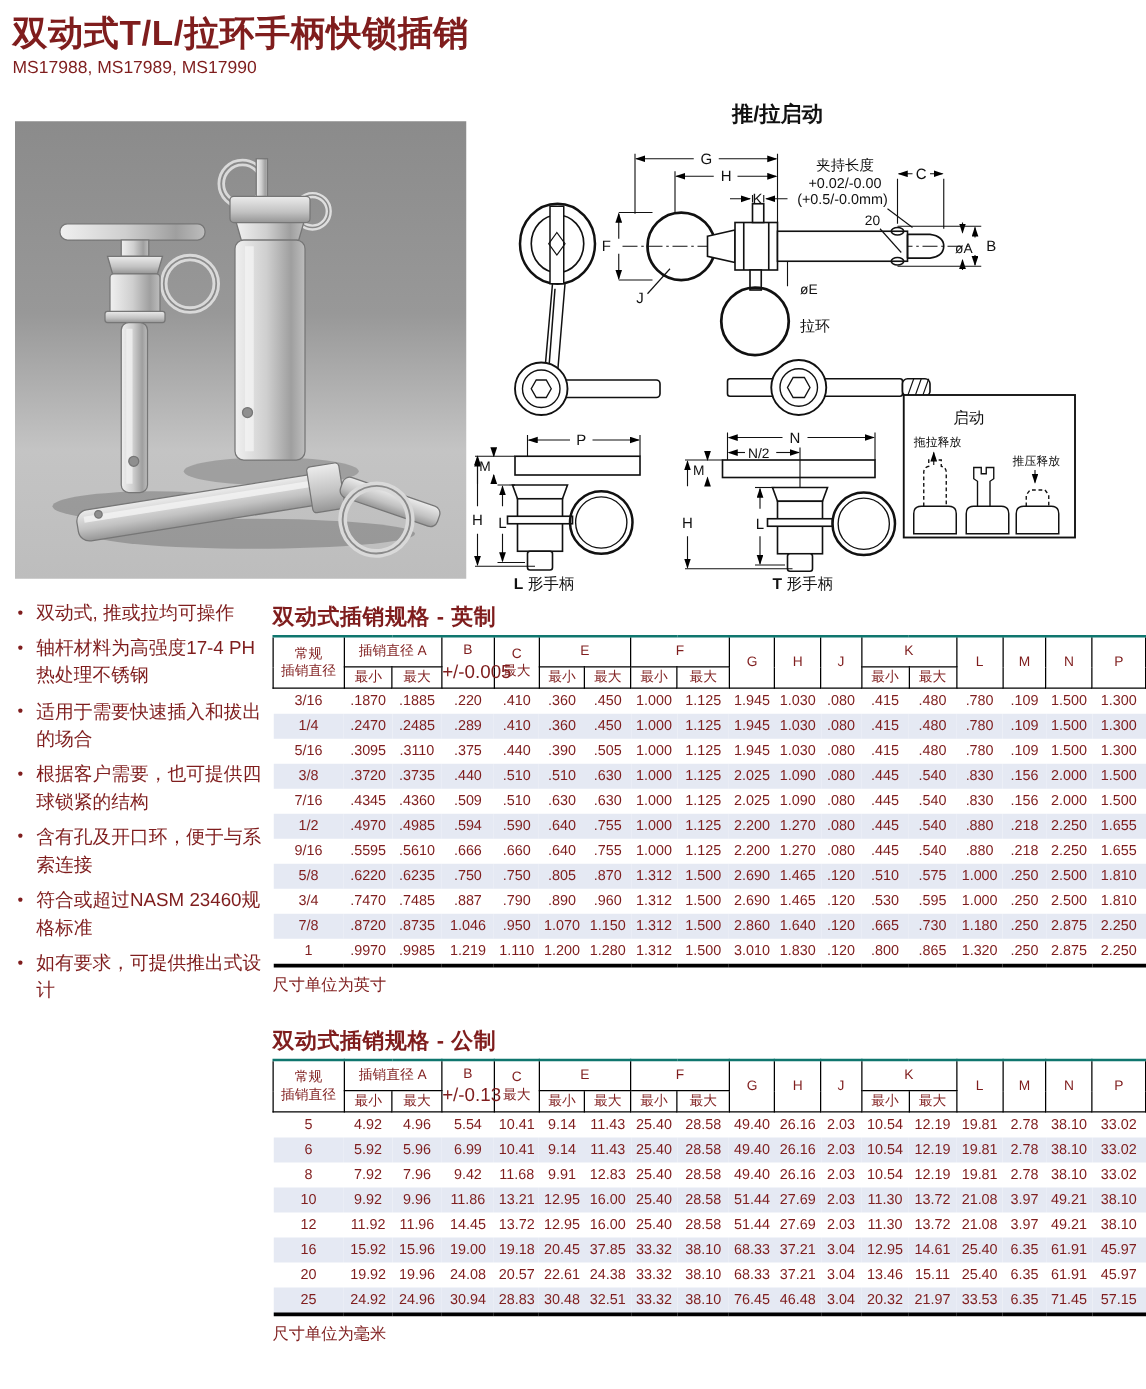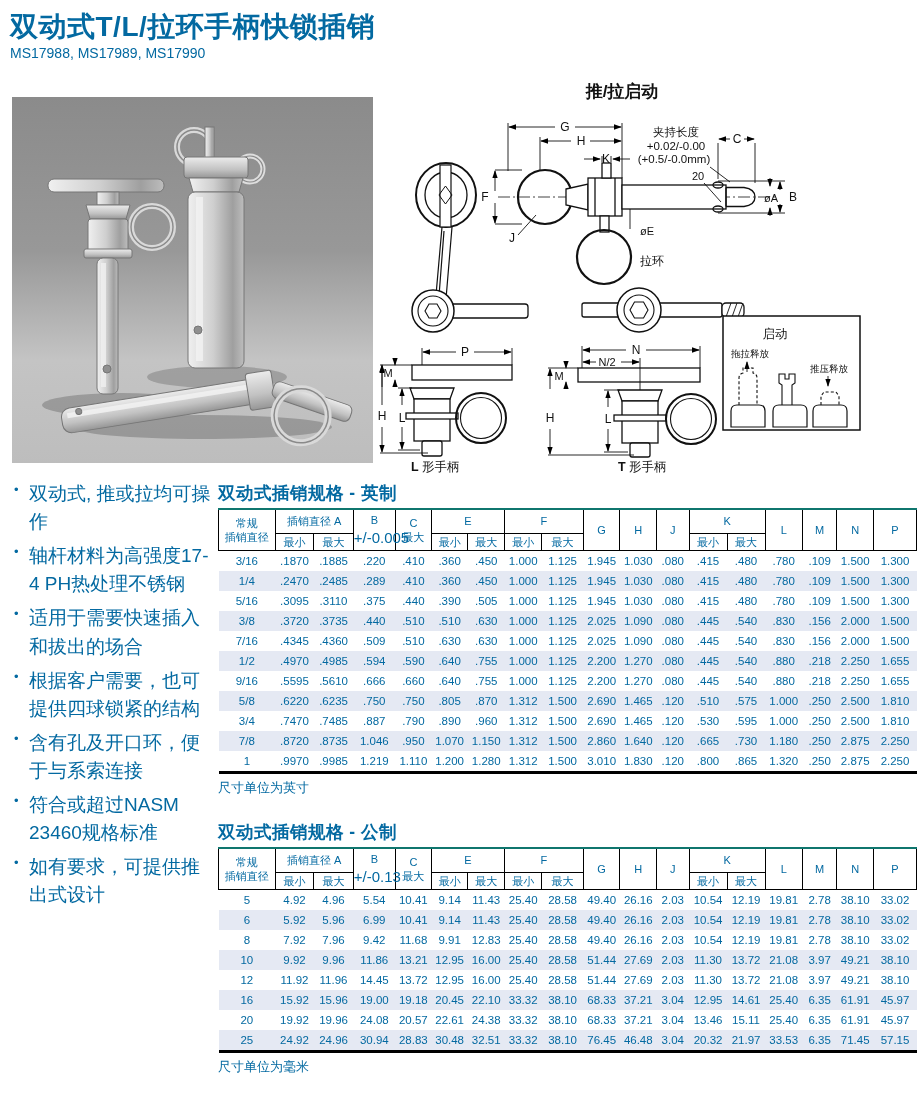--- a/index.html
+++ b/index.html
@@ -1,26 +1,26 @@
 <!DOCTYPE html>
 <html><head>
 <meta charset="utf-8">
 <style>
   html,body{margin:0;padding:0;background:#fff;}
   .page{position:relative;width:917px;height:1111px;background:#fff;overflow:hidden;
-        font-family:"Liberation Sans","DejaVu Sans",sans-serif;color:#0369a1;}
+        font-family:"Liberation Sans","DejaVu Sans",sans-serif;color:#7f1d1d;}
   .title{position:absolute;left:10px;top:8px;font-size:28px;font-weight:bold;letter-spacing:.5px;}
   .subtitle{position:absolute;left:10px;top:45px;font-size:14px;}
   .photo{position:absolute;left:12px;top:97px;width:361px;height:366px;
          background:linear-gradient(180deg,#8b8b8b 0%,#989898 42%,#c4c4c4 72%,#bdbdbd 100%);}
   .photo svg{display:block;width:100%;height:100%;}
   .drawing{position:absolute;left:378px;top:75px;width:539px;height:400px;}
   .drawing text{font-family:"Liberation Sans","DejaVu Sans",sans-serif;fill:#111;}
   .features{position:absolute;left:8px;top:480px;width:204px;margin:0;padding:0;list-style:none;}
-  .features li{position:relative;padding-left:21px;margin-bottom:6px;font-size:19px;line-height:1.48;}
+  .features li{position:relative;padding-left:21px;margin-bottom:6px;font-size:15px;line-height:1.48;}
   .features li::before{content:"\2022";position:absolute;left:6px;top:0;font-size:13px;}
   .section{position:absolute;left:218px;width:699px;}
   .sec-title{font-size:17.5px;font-weight:bold;margin-bottom:3px;letter-spacing:.5px;}
   .spec-table{border-collapse:collapse;width:100%;table-layout:fixed;
               border-top:2px solid #0f766e;border-bottom:3px solid #000;}
   .spec-table thead th{border:1px solid #000;font-weight:normal;font-size:11px;
                        padding:1px 0;line-height:1.3;text-align:center;}
   .spec-table thead tr:first-child th{height:21px;}
   .spec-table .stack span{display:block;}
   .spec-table .tol{font-size:15px;}
@@ -739,21 +739,21 @@
             <td>49.21</td>
             <td>38.10</td>
           </tr>
           <tr>
             <td>16</td>
             <td>15.92</td>
             <td>15.96</td>
             <td>19.00</td>
             <td>19.18</td>
             <td>20.45</td>
-            <td>22.10</td>
+            <td>37.85</td>
             <td>33.32</td>
             <td>38.10</td>
             <td>68.33</td>
             <td>37.21</td>
             <td>3.04</td>
             <td>12.95</td>
             <td>14.61</td>
             <td>25.40</td>
             <td>6.35</td>
             <td>61.91</td>

